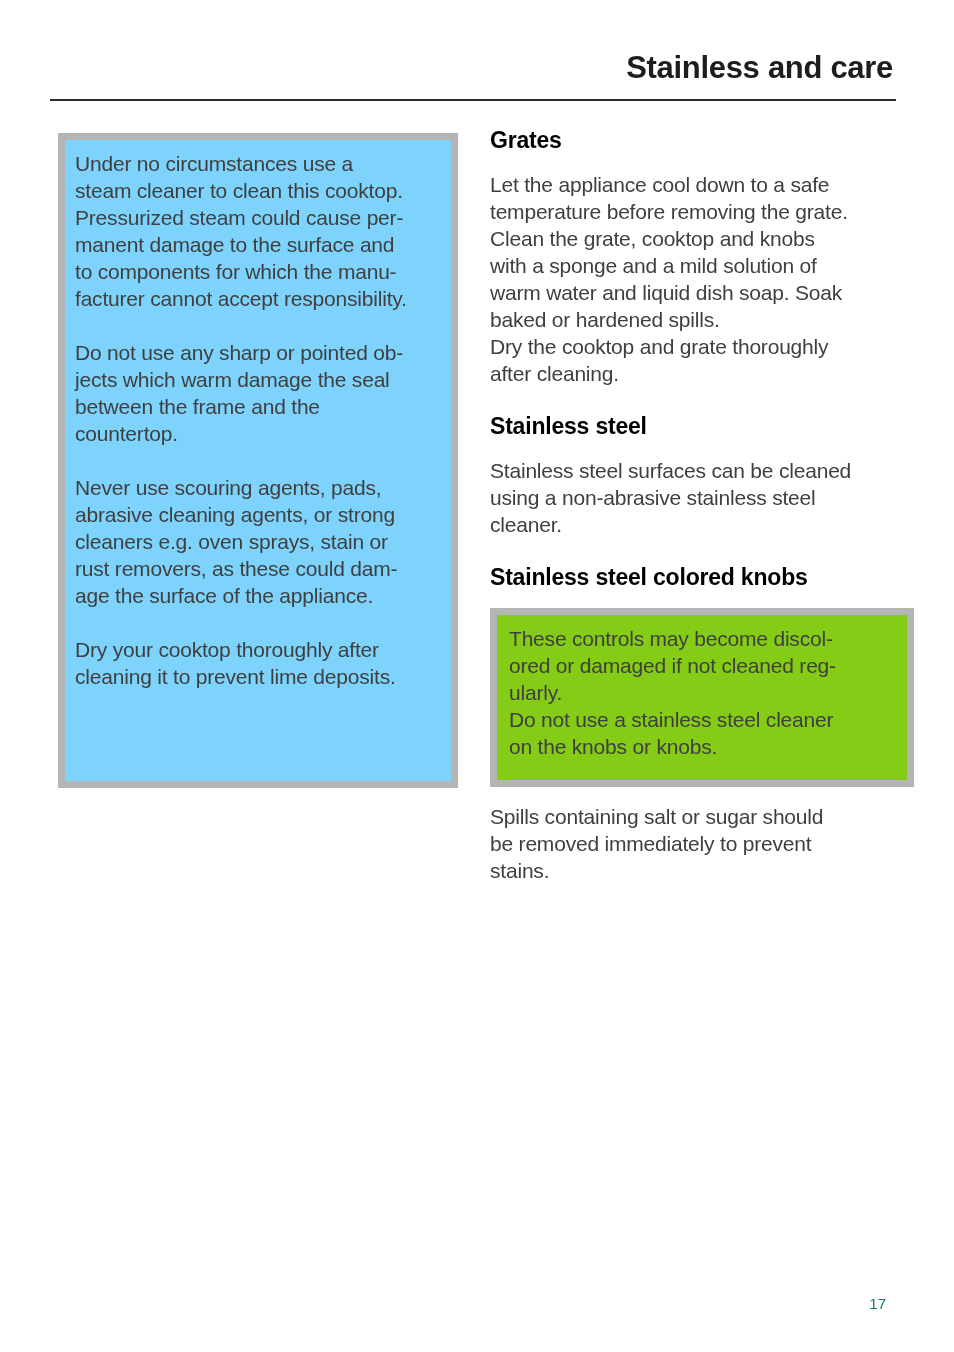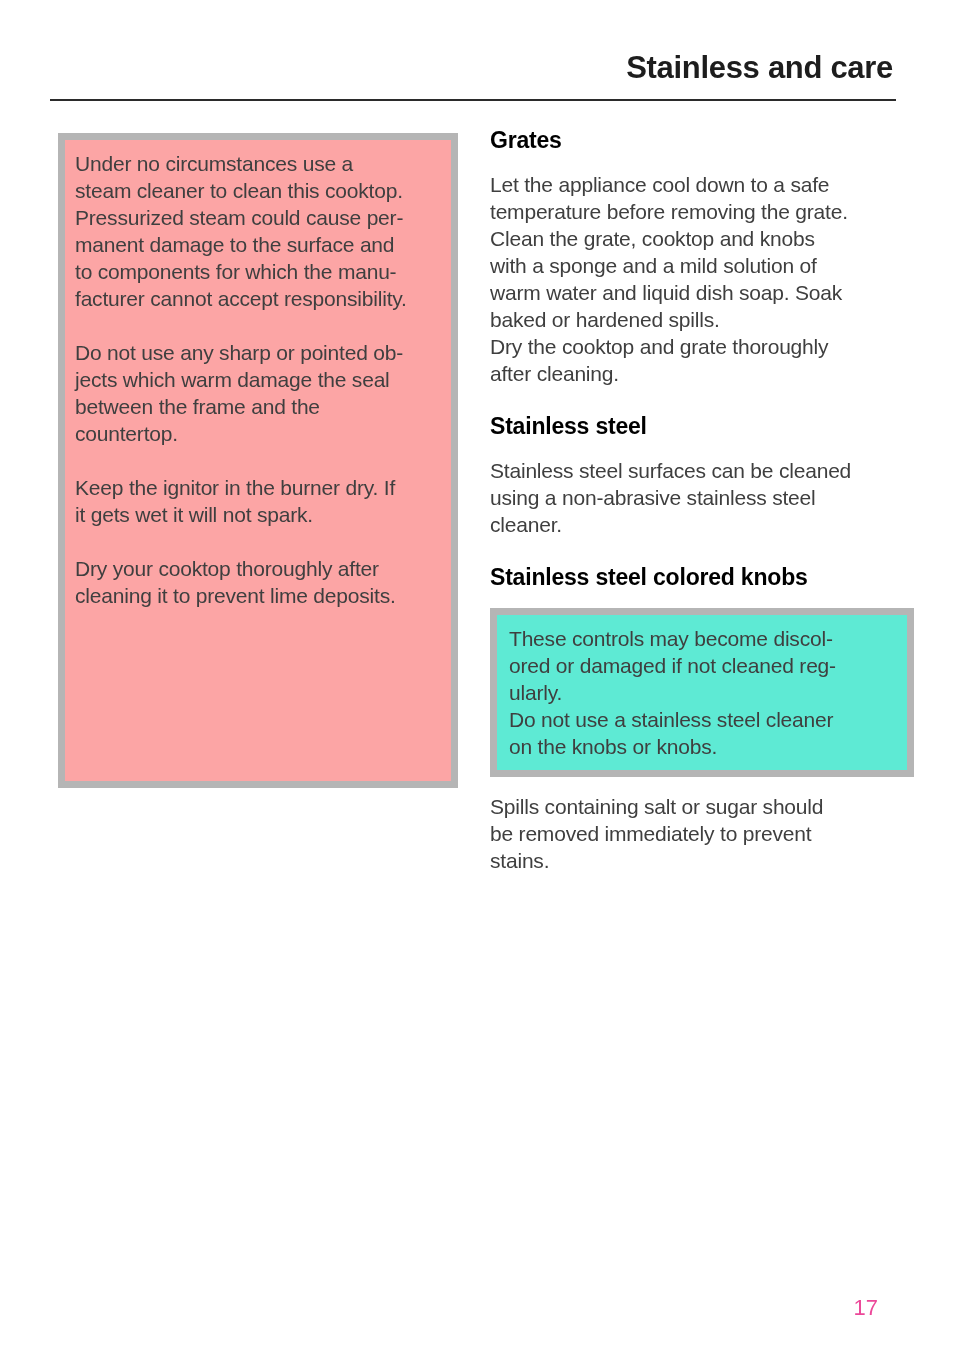--- a/index.html
+++ b/index.html
@@ -30,70 +30,73 @@
     line-height: 27px;
     letter-spacing: -0.2px;
     color: #3f3f3f;
   }
   .warning-box {
     position: absolute;
     left: 58px; top: 133px;
     width: 400px; min-height: 655px;
     border: 7px solid #b5b5b5;
     padding: 10px 4px 10px 10px;
-    background: #fca5a5;
+    background: #7dd3fc;
   }
   .warning-box p { margin: 0 0 27px 0; }
   .warning-box p:last-child { margin-bottom: 16px; }
   .right-col {
     position: absolute;
     left: 490px; top: 127px;
     width: 424px;
   }
   .right-col h3 {
     font-size: 23px; font-weight: bold;
     color: #000000;
     letter-spacing: -0.2px;
     margin: 26px 0 17px 0;
   }
   .right-col h3.first { margin-top: 0; }
   .right-col p { margin: 0 0 13px 0; }
   .note-box {
     border: 7px solid #b5b5b5;
-    padding: 10px 6px 10px 12px;
+    padding: 10px 6px 20px 12px;
     margin: 12px 0 16px 0;
-    background: #5eead4;
+    background: #84cc16;
   }
   .note-box p { margin: 0; }
   .page-number {
     position: absolute;
-    right: 76px; top: 1295px;
-    font-size: 22px;
-    color: #ec4899;
+    right: 68px; top: 1295px;
+    font-size: 15px;
+    color: #0f766e;
   }
 </style>
 </head>
 <body>
 
 <h1 class="page-title">Stainless and care</h1>
 <div class="title-rule"></div>
 
 <div class="warning-box">
   <p class="body-text pre">Under no circumstances use a
 steam cleaner to clean this cooktop.
 Pressurized steam could cause per-
 manent damage to the surface and
 to components for which the manu-
 facturer cannot accept responsibility.</p>
   <p class="body-text pre">Do not use any sharp or pointed ob-
 jects which warm damage the seal
 between the frame and the
 countertop.</p>
-  <p class="body-text pre">Keep the ignitor in the burner dry. If
-it gets wet it will not spark.</p>
+  <p class="body-text pre">Never use scouring agents, pads,
+abrasive cleaning agents, or strong
+cleaners e.g. oven sprays, stain or
+rust removers, as these could dam-
+age the surface of the appliance.</p>
   <p class="body-text pre">Dry your cooktop thoroughly after
 cleaning it to prevent lime deposits.</p>
 </div>
 
 <div class="right-col">
   <h3 class="first">Grates</h3>
   <p class="body-text pre">Let the appliance cool down to a safe
 temperature before removing the grate.
 Clean the grate, cooktop and knobs
 with a sponge and a mild solution of

